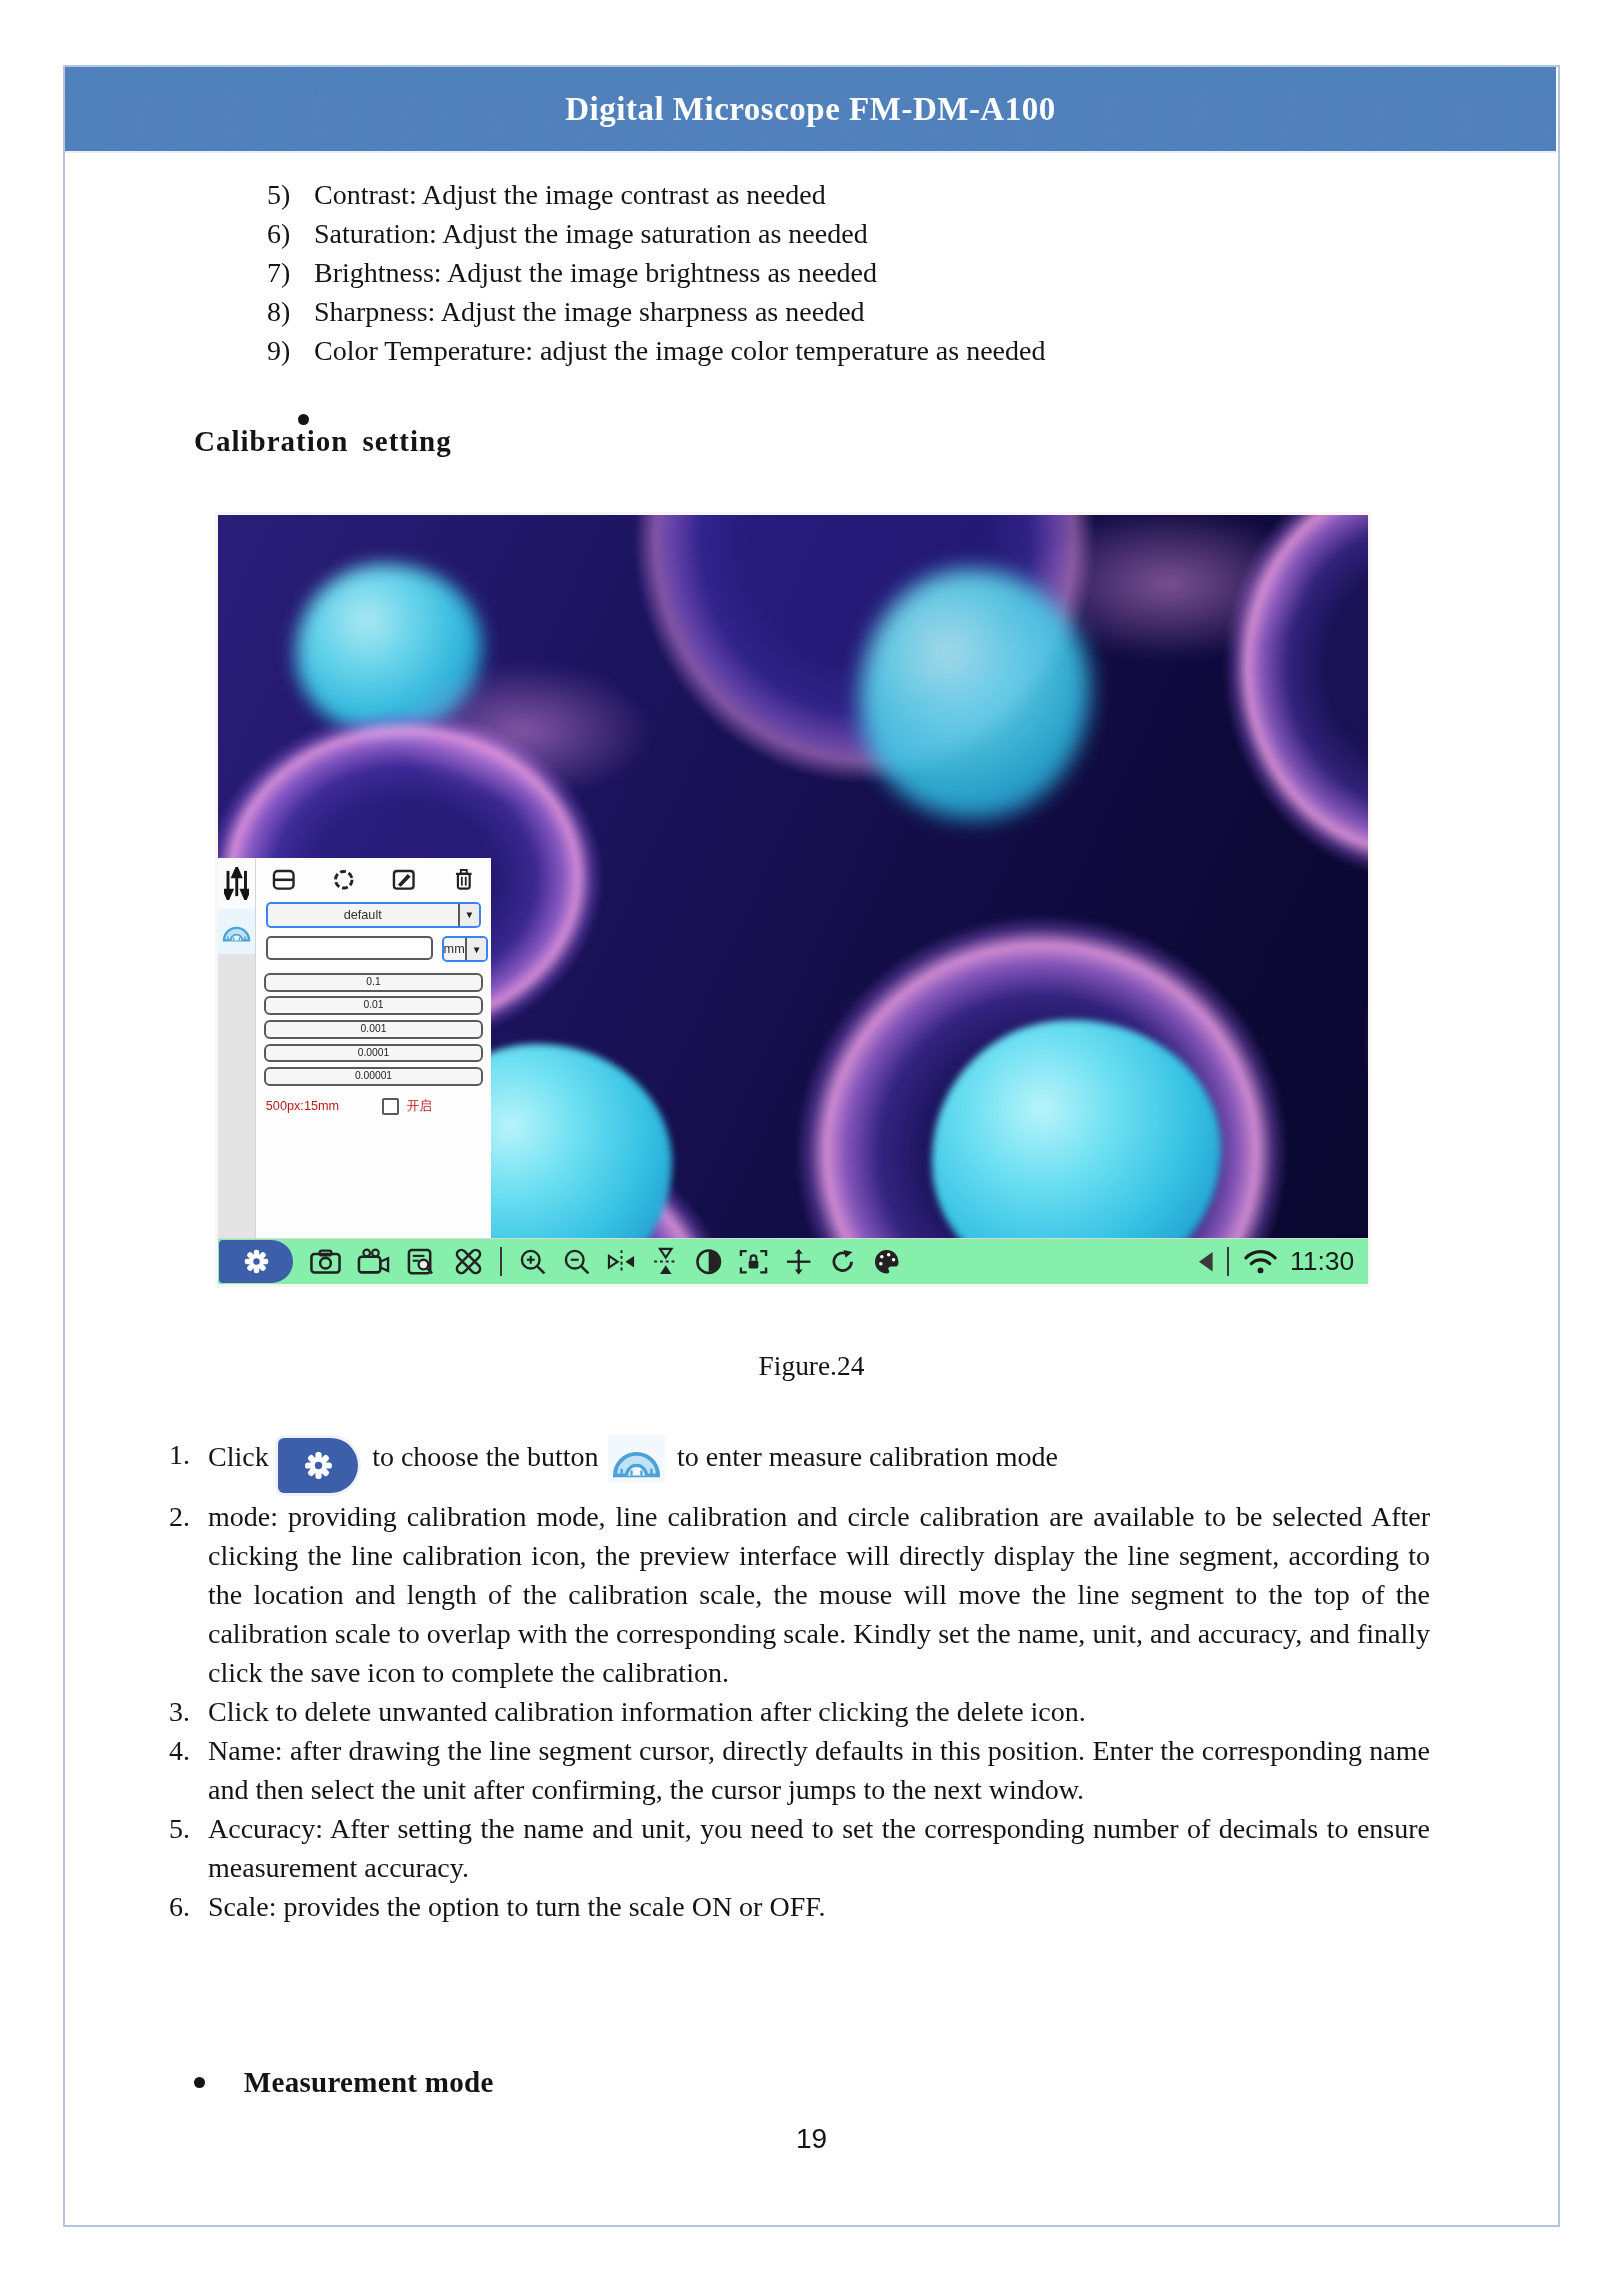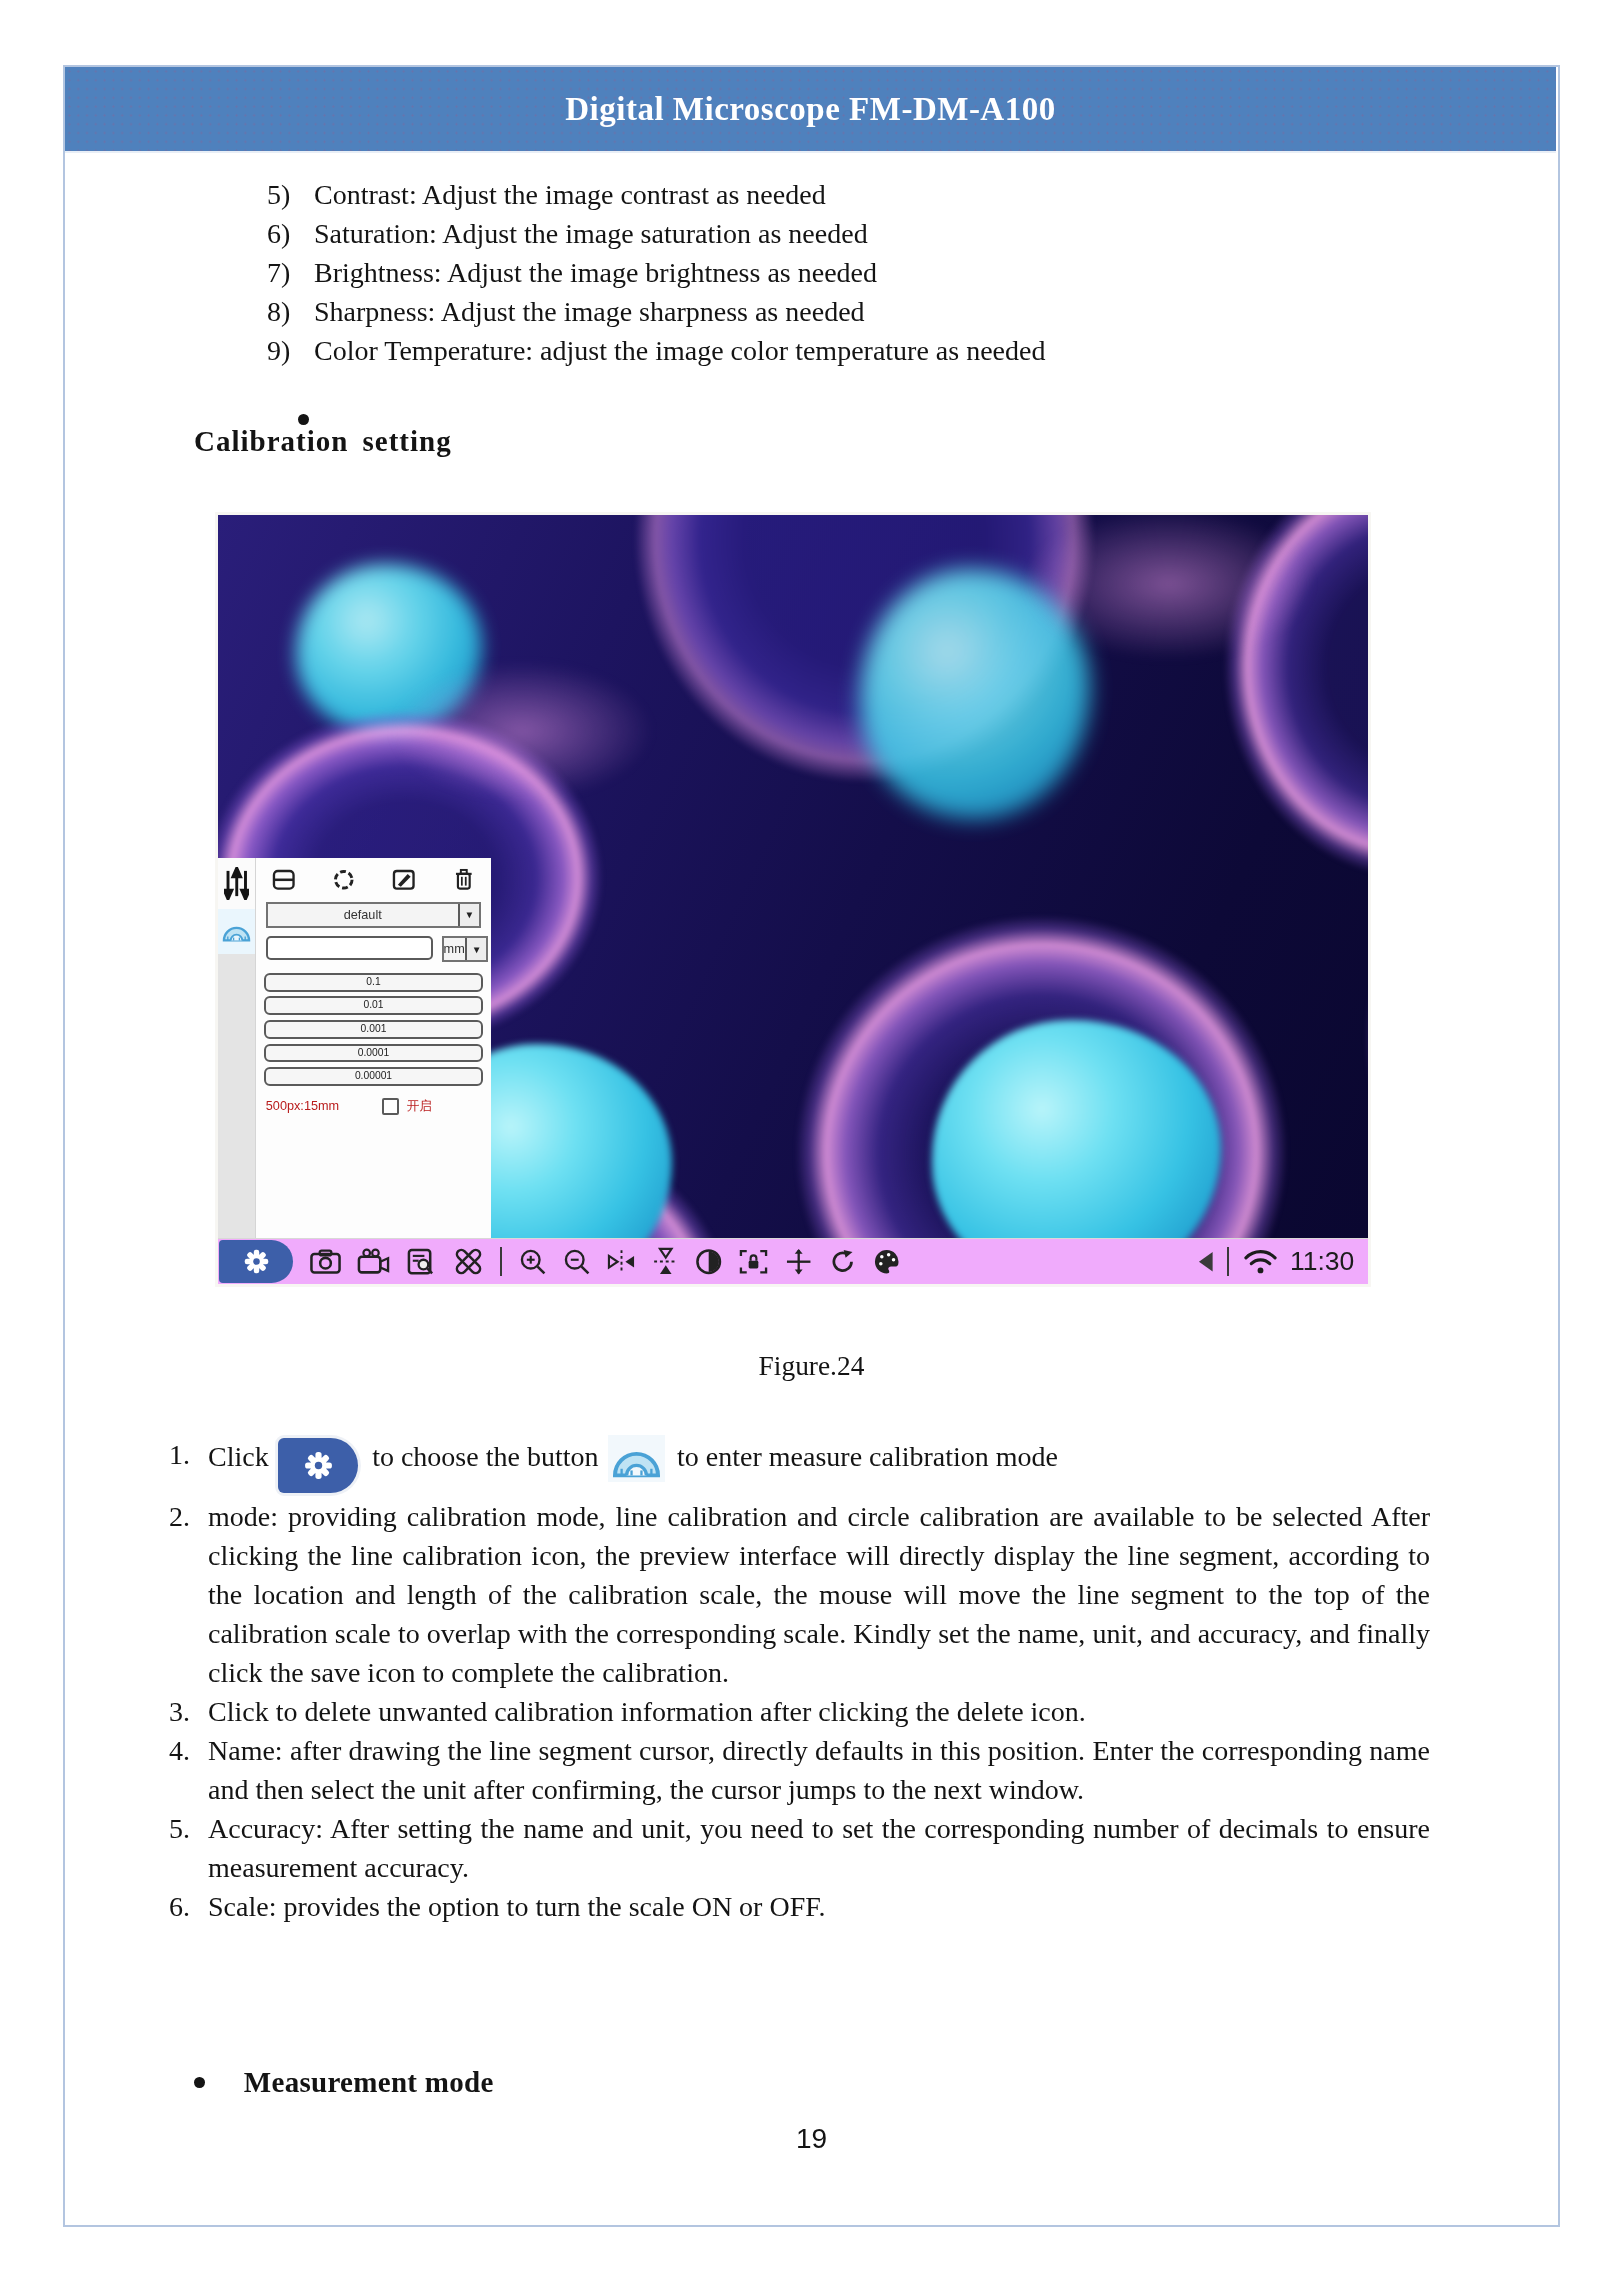--- a/index.html
+++ b/index.html
@@ -39,35 +39,35 @@
 
   
   .side-strip{position:absolute;left:0;top:343px;width:37px;bottom:45px;background:#e4e4e4;z-index:5;}
   .tile{width:37px;display:flex;align-items:center;justify-content:center;}
   .tile.t1{height:51px;background:#fbfbfb;}
   .tile.t2{height:45px;background:#eaf6fd;}
   .panel{position:absolute;left:37px;top:343px;width:235px;bottom:45px;background:#fdfdfd;z-index:5;
          border-left:1px solid #d5d5d5;font-family:"Liberation Sans","DejaVu Sans",sans-serif;}
   .panel-icons{display:flex;justify-content:space-between;padding:9.8px 15.7px 3.9px 15.7px;}
   .pi{width:23.5px;height:23.5px;display:flex;align-items:center;justify-content:center;}
-  .select{margin:6.9px 9.8px 0 9.8px;height:21.6px;border:2px solid #737373;border-radius:0;background:#f4f4f4;
+  .select{margin:6.9px 9.8px 0 9.8px;height:21.6px;border:2px solid #3b82f6;border-radius:5px;background:#f4f4f4;
           display:flex;align-items:center;position:relative;font-size:12.7px;color:#333;}
   .select .val{flex:1;text-align:center;}
   .select .arrow{width:19.6px;height:100%;border-left:2px solid #5a5a5a;display:flex;align-items:center;justify-content:center;font-size:9.8px;color:#222;background:#ededed;border-radius:0 2.9px 2.9px 0;}
   .name-row{display:flex;margin:8.8px 9.8px 0 9.8px;gap:9px;}
   .name-input{flex:1.1;height:19.6px;border:2px solid #5a5a5a;border-radius:4.9px;background:#ffffff;font-size:11.8px;padding:0 3.9px;}
   .unit-select{flex:1;height:21.6px;margin:0;}
   .acc-row{display:flex;gap:4.9px;margin:10.8px 7.8px 0 7.8px;flex-direction:column;}
   .acc-btn{border:2px solid #5a5a5a;border-radius:5.9px;background:#f6f6f6;font-size:10.3px;color:#222;
            padding:1px 2.9px;line-height:12.7px;font-family:"Liberation Sans",sans-serif;}
   .scale-row{display:flex;align-items:center;margin:11.8px 9.8px 0 9.8px;font-size:12.7px;color:#b91c1c;}
   .scale-row .chk{width:12.7px;height:12.7px;border:2px solid #5a5a5a;border-radius:2px;background:#fff;margin:0 7.8px 0 43px;}
 
   
-  .statusbar{position:absolute;left:0;right:0;bottom:0;height:45px;background:#f0abfc;border-top:1px solid #d9d8d6;
+  .statusbar{position:absolute;left:0;right:0;bottom:0;height:45px;background:#86efac;border-top:1px solid #d9d8d6;
      display:flex;align-items:center;z-index:6;font-family:"Liberation Sans",sans-serif;}
   .sb-ic{display:flex;align-items:center;justify-content:center;margin-left:16.7px;}
   .gear-pill{width:74px;height:43px;margin:0;background:#3d5fa9;border-radius:3.9px 21.6px 21.6px 3.9px;
      display:flex;align-items:center;justify-content:center;margin-left:1px;}
   .vsep{width:2px;height:29px;background:#3a3a3a;margin-left:16.7px;}
   .sb-right{margin-left:auto;display:flex;align-items:center;margin-right:13.7px;}
   .time{font-size:26.5px;color:#1c1c1c;margin-left:11.8px;font-family:"Liberation Sans",sans-serif;}
 
   
   .figure-caption{position:absolute;left:0;width:1497px;top:1286px;text-align:center;font-size:27.4px;}

